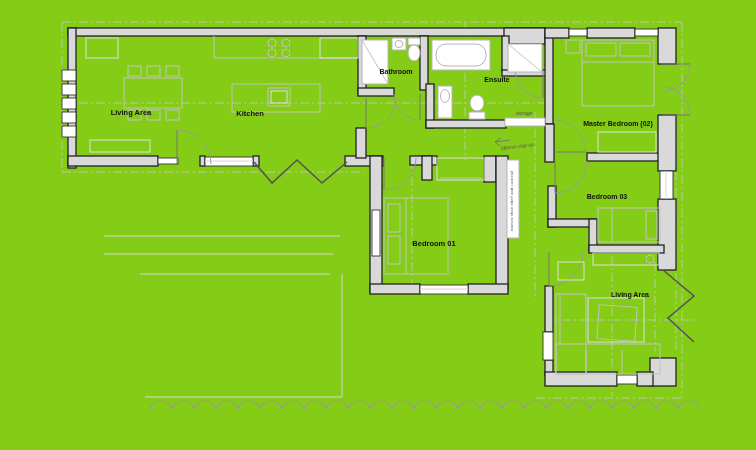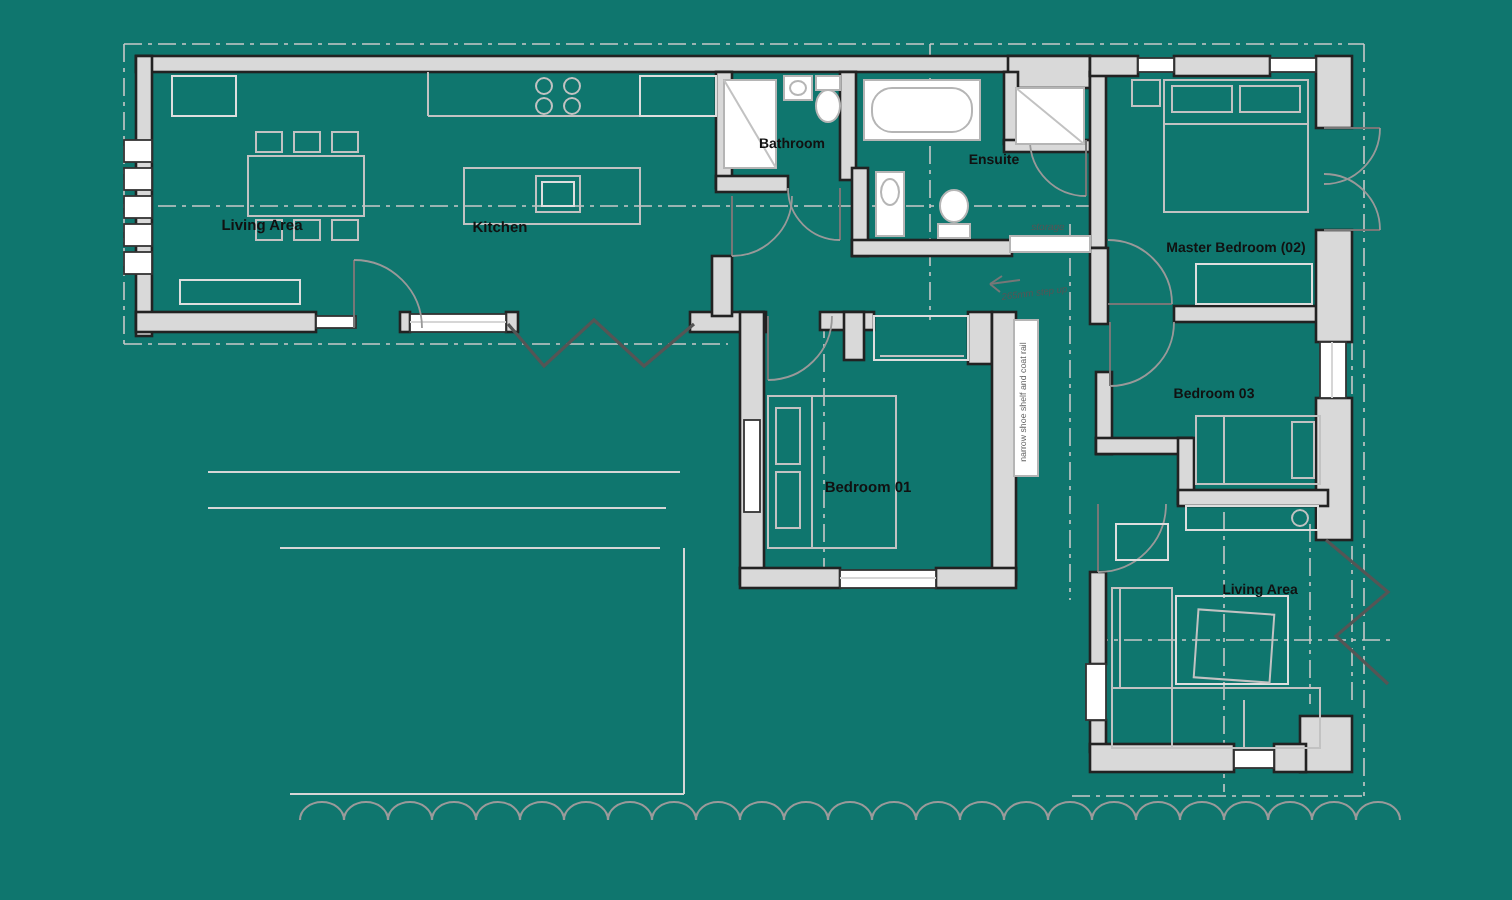--- a/index.html
+++ b/index.html
@@ -1,16 +1,16 @@
 <!DOCTYPE html>
 <html><head>
 <meta charset="utf-8">
 <style>
   html,body{margin:0;padding:0;background:#ffffff;}
-  #stage{position:relative;width:756px;height:450px;background:#0f766e;overflow:hidden;
+  #stage{position:relative;width:756px;height:450px;background:#84cc16;overflow:hidden;
          font-family:"Liberation Sans", sans-serif;}
   svg text{font-family:"Liberation Sans", sans-serif;}
   .room-label{font-weight:bold;fill:#111;font-size:7.5px;text-anchor:middle;}
   .room-label-sm{font-weight:bold;fill:#111;font-size:7px;text-anchor:middle;}
   .note{font-style:italic;fill:#555;font-size:5px;text-anchor:middle;}
   .note-start{font-style:italic;fill:#555;font-size:4.8px;text-anchor:start;}
   .vnote{fill:#666;font-size:4.4px;text-anchor:middle;}
   .wall{fill:#d9d9d9;stroke:#222;stroke-width:1.3;}
   .win{fill:#fff;stroke:#333;stroke-width:0.9;}
   .furn{fill:none;stroke:#c2c2c2;stroke-width:1;}

